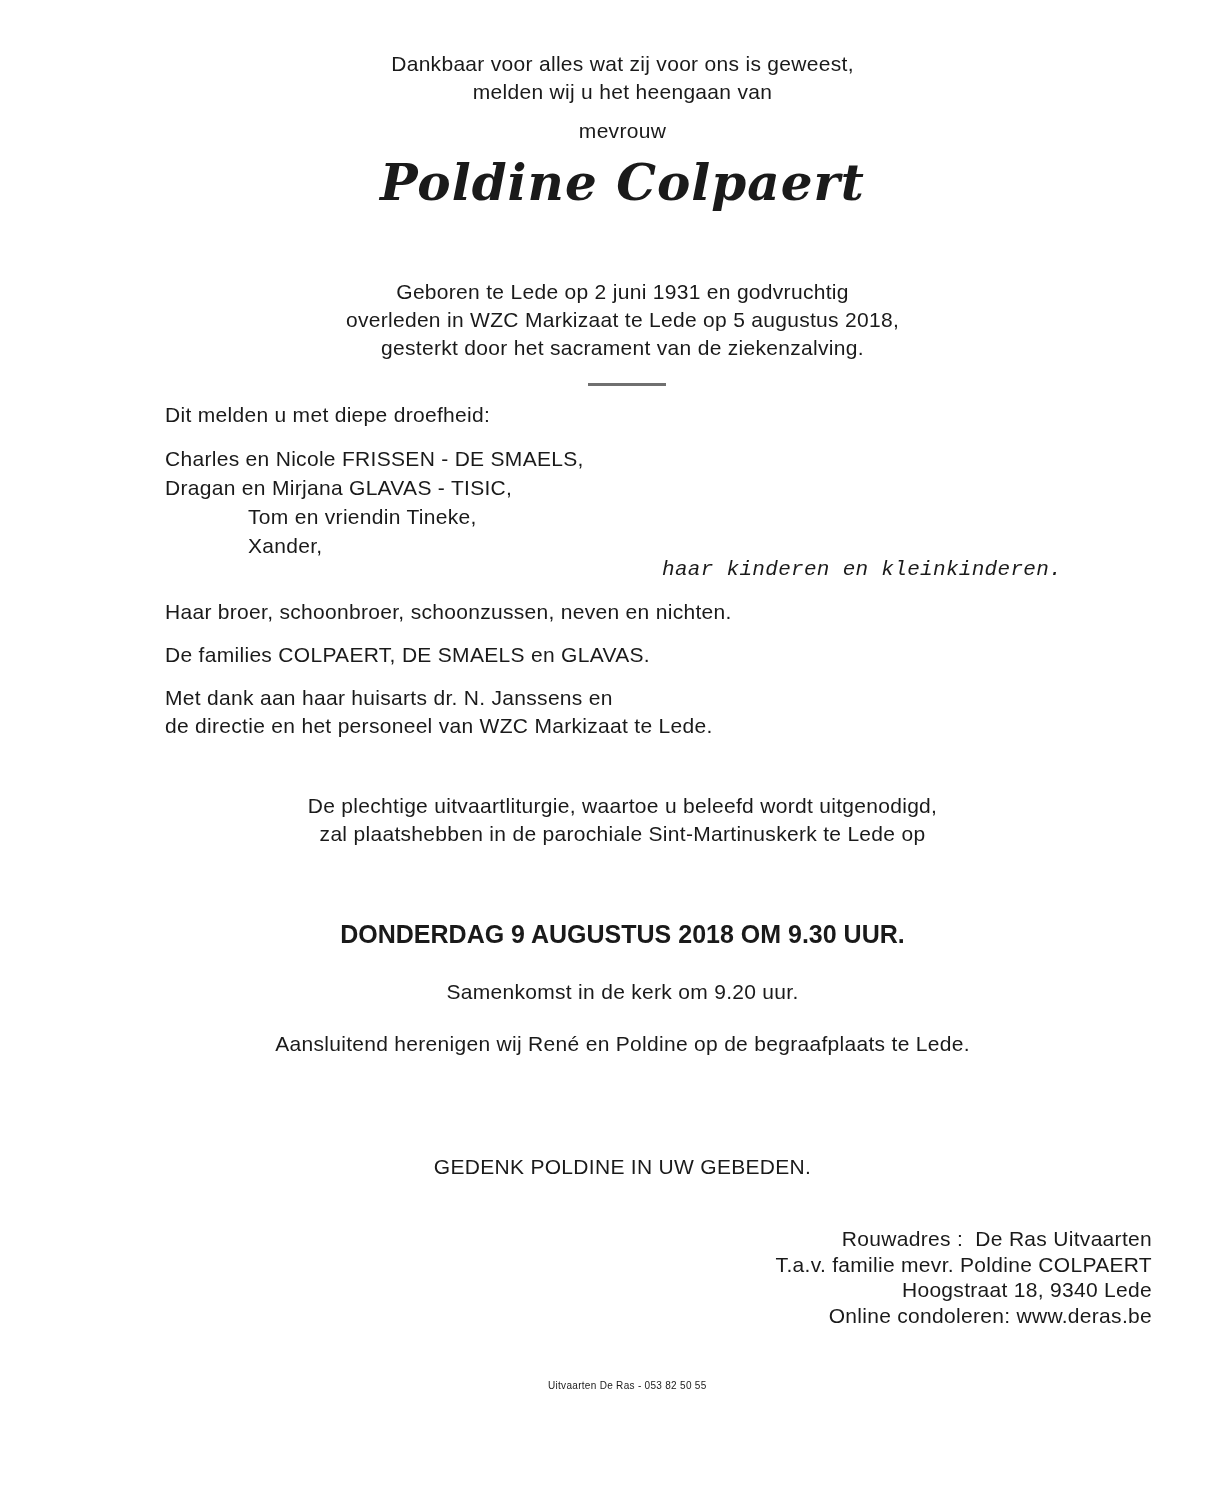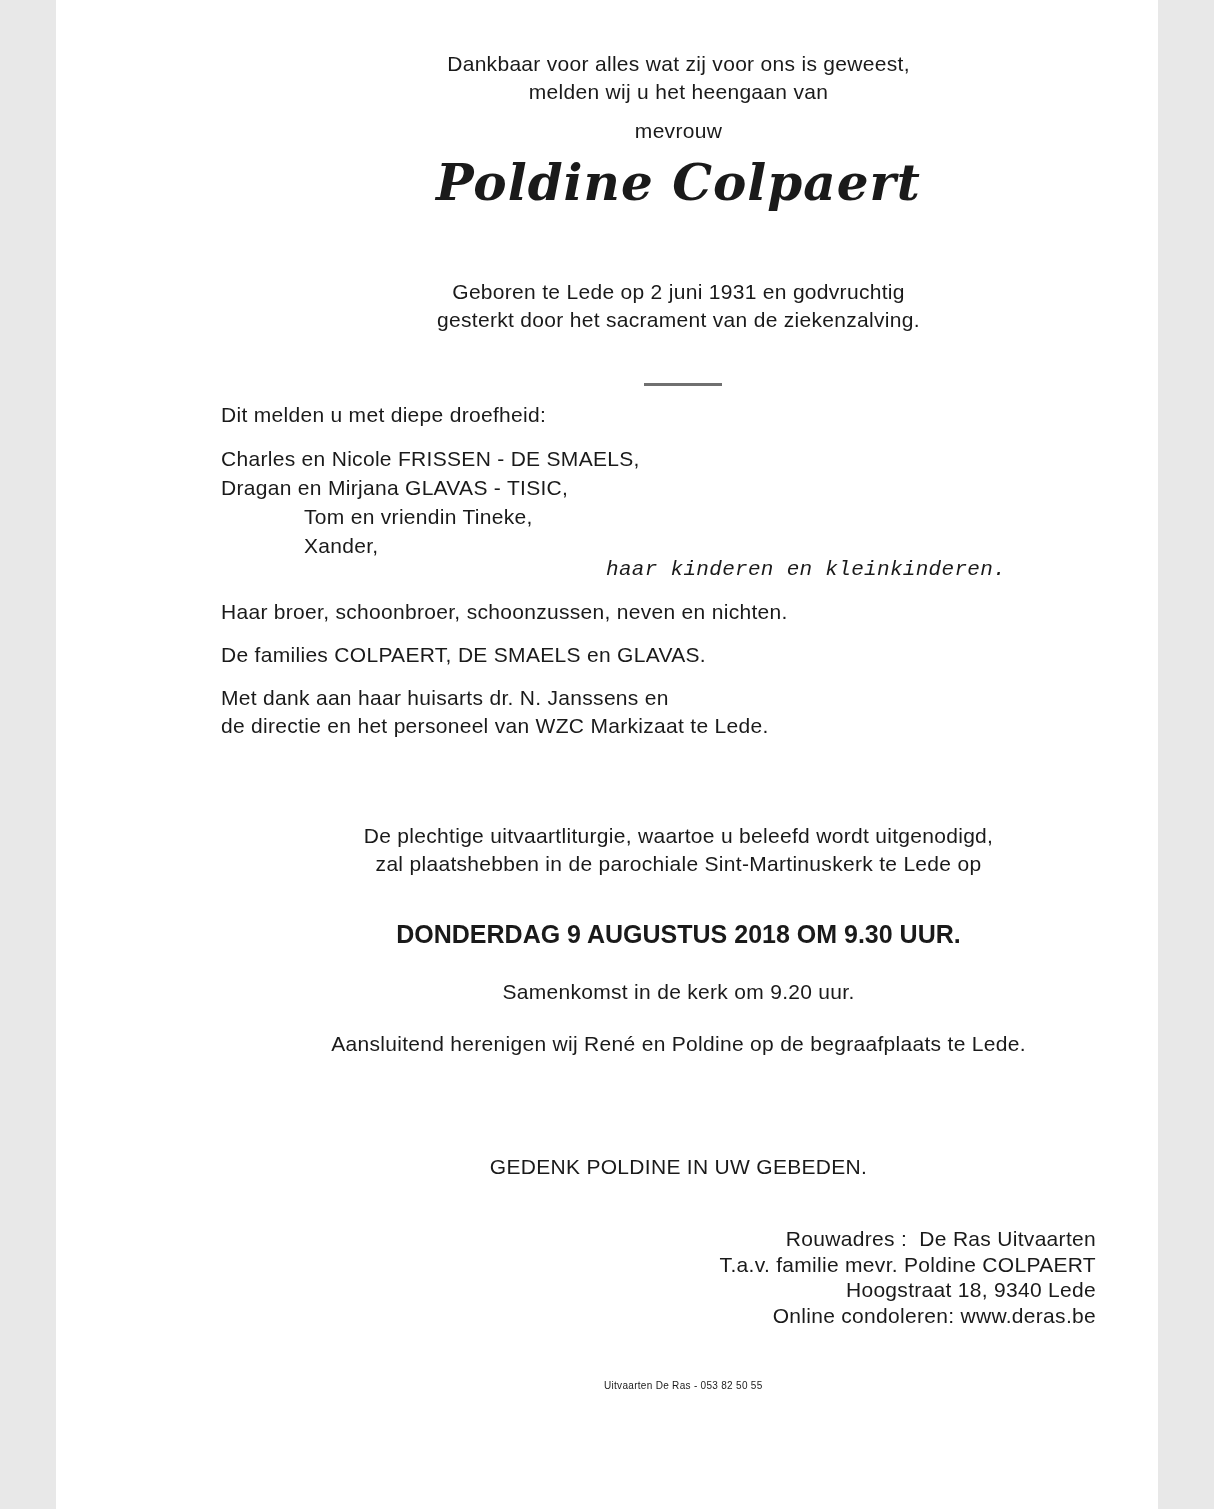--- a/index.html
+++ b/index.html
@@ -1,19 +1,19 @@
 <!DOCTYPE html>
 <html><head>
 <meta charset="utf-8">
 <style>
   * { margin: 0; padding: 0; box-sizing: border-box; }
   html, body { background: #e8e8e8; }
   .page {
     position: relative;
-    width: 1102px;
+    width: 1214px;
     height: 1509px;
     margin: 0 auto;
     background: #ffffff;
     font-family: "Liberation Sans", sans-serif;
     color: #1a1a1a;
     overflow: hidden;
   }
   .body-text {
     font-size: 21px;
     line-height: 28px;
@@ -59,21 +59,21 @@
     position: absolute;
     right: 152px;
     top: 556px;
     font-style: italic;
     text-align: right;
     font-family: Liberation Mono, monospace;
   }
   .relatives { top: 598px; }
   .families { top: 641px; }
   .thanks { top: 684px; }
-  .ceremony { top: 822px; }
+  .ceremony { top: 792px; }
   .ceremony-date {
     top: 919px;
     font-weight: bold;
     font-size: 25px;
     line-height: 30px;
     letter-spacing: 0px;
   }
   .gathering { top: 978px; }
   .burial { top: 1030px; }
   .visitation { top: 1081px; line-height: 27px; }
@@ -105,20 +105,21 @@
     <span style="display:block;">melden wij u het heengaan van</span>
   </div>
 
   <div class="col-center body-text mevrouw">mevrouw</div>
 
   <div class="col-center deceased-name">Poldine Colpaert</div>
 
 
   <div class="col-center body-text lifedates">
     <span style="display:block;">Geboren te Lede op 2 juni 1931 en godvruchtig</span>
+    <span style="display:block;">overleden in WZC Markizaat te Lede op 5 augustus 2018,</span>
     <span style="display:block;">gesterkt door het sacrament van de ziekenzalving.</span>
   </div>
 
   <div class="divider"></div>
 
   <div class="col-left body-text family-list">
     <span class="family-line">Charles en Nicole FRISSEN - DE SMAELS,</span>
     <span class="family-line">Dragan en Mirjana GLAVAS - TISIC,</span>
     <span class="family-line indent">Tom en vriendin Tineke,</span>
     <span class="family-line indent">Xander,</span>

